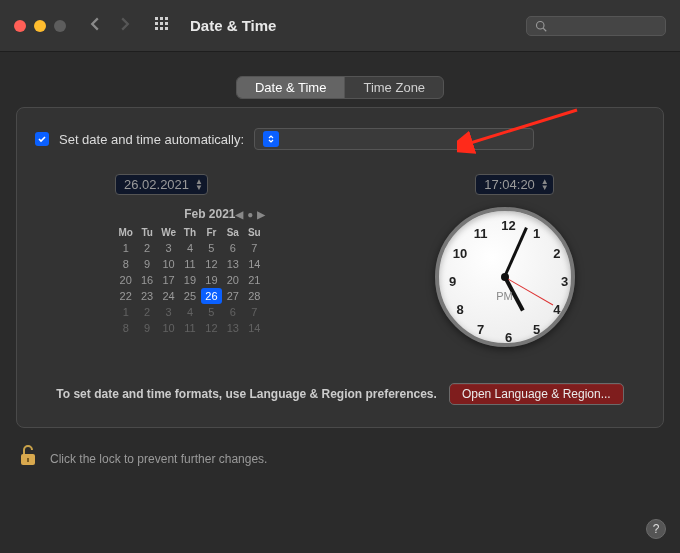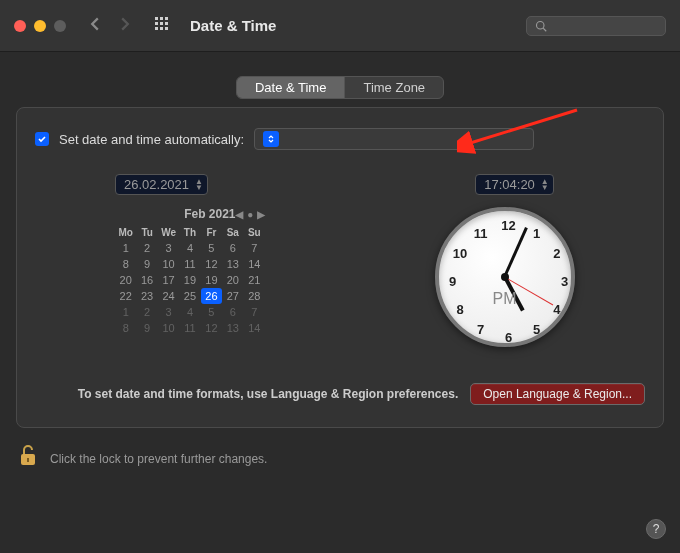--- a/index.html
+++ b/index.html
@@ -140,28 +140,28 @@
   }
   .clock .hand{
     position:absolute; left:50%; top:50%;
     transform-origin: 50% 100%;
     background:#111;
   }
   .clock .hour{ width:4px; height:38px; margin-left:-2px; margin-top:-38px;}
   .clock .minute{ width:3px; height:54px; margin-left:-1.5px; margin-top:-54px;}
   .clock .second{ width:1px; height:56px; margin-left:-0.5px; margin-top:-56px; background:#d33;}
   .clock .center{position:absolute; left:50%; top:50%; width:8px; height:8px; background:#111; border-radius:50%; transform:translate(-50%,-50%);}
-  .clock .ampm{ position:absolute; left:50%; top:60%; transform:translateX(-50%); font-size:16px; color:#888;}
+  .clock .ampm{ position:absolute; left:50%; top:60%; transform:translateX(-50%); font-size:11px; color:#888;}
   
   .arrow-ann{
     position:absolute; pointer-events:none;
   }
   
   .format-row{
-    display:flex; align-items:center; justify-content:flex-end;
+    display:flex; align-items:center; justify-content:center;
     margin-top: 36px; gap:12px;
   }
   .format-row .hint{ font-size:12px; color:#ccc; font-weight:600;}
   .btn{
     background:#7f1d1d; border:1px solid #6a6a6a; border-radius:5px;
     padding:3px 12px; color:#eaeaea; font-size:12px;
     box-shadow: 0 1px 0 rgba(255,255,255,.05) inset;
   }
   
   .footer{

